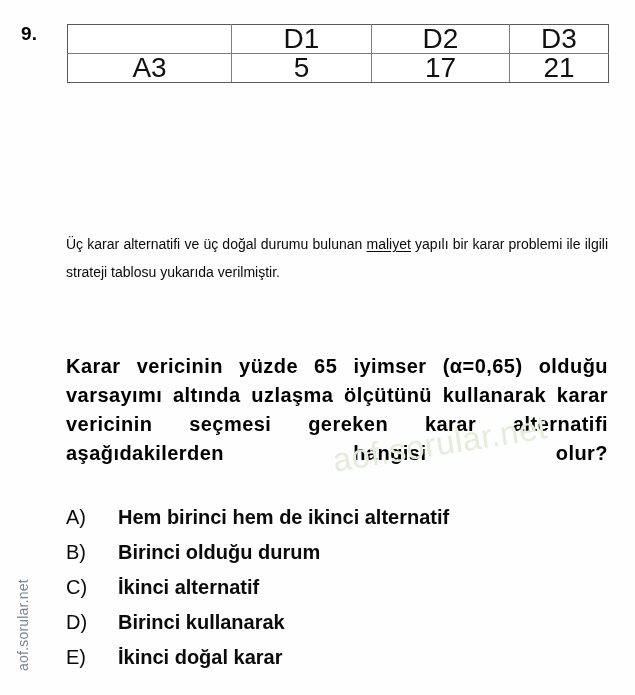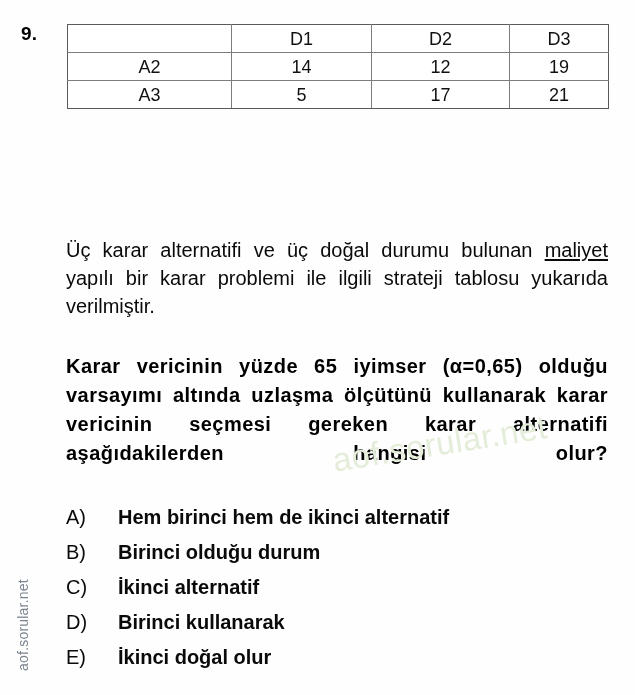--- a/index.html
+++ b/index.html
@@ -39,42 +39,42 @@
     border-collapse: collapse;
     table-layout: fixed;
     width: 541px;
     background: #ffffff;
   }
   table.strategy td {
     border: 1px solid #7d7d7d;
     height: 27px;
     text-align: center;
     vertical-align: middle;
-    font-size: 18px;
+    font-size: 28px;
     font-weight: 400;
     color: #111111;
     padding: 0;
     line-height: 1;
   }
   table.strategy tr:first-child td { border-top-color: #5a5a5a; }
   table.strategy tr:last-child  td { border-bottom-color: #5a5a5a; }
   table.strategy td:first-child { border-left-color: #5a5a5a; }
   table.strategy td:last-child  { border-right-color: #5a5a5a; text-align: center; }
   col.c-label { width: 164px; }
   col.c-d1    { width: 140px; }
   col.c-d2    { width: 138px; }
   col.c-d3    { width: 99px; }
 
   
   #intro-paragraph {
     position: absolute;
     left: 66px;
     top: 216px;
     width: 542px;
-    font-size: 20px;
+    font-size: 14px;
     line-height: 28px;
     text-align: justify;
     text-justify: inter-word;
     color: #0a0a0a;
   }
   #intro-paragraph .underline-term {
     text-decoration: underline;
     text-underline-offset: 2px;
   }
 
@@ -164,26 +164,20 @@
         <col class="c-d3">
     </colgroup>
     <tbody>
       <tr>
         <td></td>
         <td>D1</td>
         <td>D2</td>
         <td>D3</td>
       </tr>
       <tr>
-        <td>A2</td>
-        <td>14</td>
-        <td>12</td>
-        <td>19</td>
-      </tr>
-      <tr>
         <td>A3</td>
         <td>5</td>
         <td>17</td>
         <td>21</td>
       </tr>
     </tbody>
   </table>
 </div>
 
 <p id="intro-paragraph"><span>Üç karar alternatifi ve üç doğal durumu bulunan </span><span class="underline-term">maliyet</span><span> yapılı bir karar problemi ile ilgili strateji tablosu yukarıda verilmiştir.</span></p>
@@ -202,18 +196,18 @@
   <div class="option-row">
     <span class="option-letter">C)</span>
     <span class="option-text">İkinci alternatif</span>
   </div>
   <div class="option-row">
     <span class="option-letter">D)</span>
     <span class="option-text">Birinci kullanarak</span>
   </div>
   <div class="option-row">
     <span class="option-letter">E)</span>
-    <span class="option-text">İkinci doğal olur</span>
+    <span class="option-text">İkinci doğal karar</span>
   </div>
 </div>
 
 <div id="watermark-center">aof.sorular.net</div>
 <div id="watermark-side">aof.sorular.net</div>
 
 </body></html>

